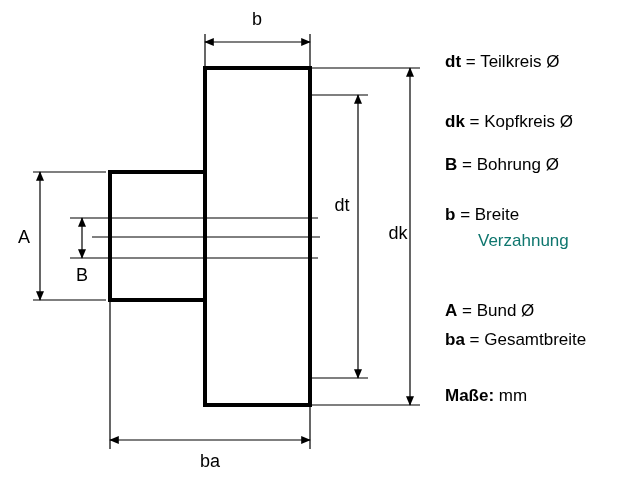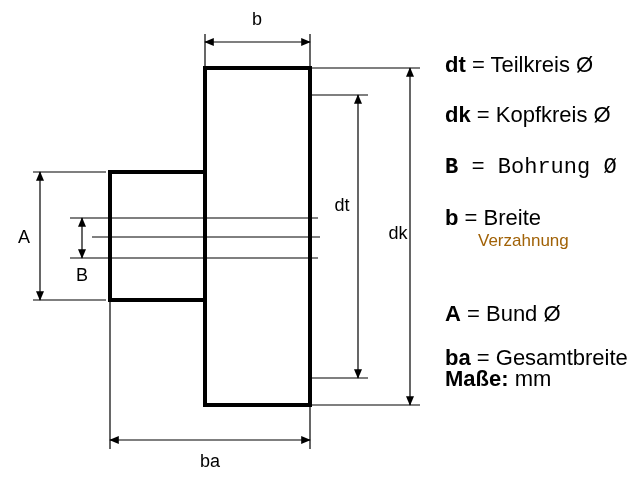--- a/index.html
+++ b/index.html
@@ -16,33 +16,33 @@
   .dim-label {
     position: absolute;
     font-size: 18px;
     line-height: 1;
     text-align: center;
     color: #000;
   }
   .legend-row {
     position: absolute;
     left: 445px;
-    font-size: 22px;
+    font-size: 17px;
     line-height: 1.2;
     white-space: nowrap;
     color: #000;
   }
   .legend-row .sym { font-weight: bold; }
   .legend-sub {
     position: absolute;
     left: 478px;
     font-size: 17px;
     line-height: 1.2;
     white-space: nowrap;
-    color: #a16207;
+    color: #0f766e;
   }
 </style>
 </head>
 <body>
 
 <div class="canvas">
 
   <svg width="640" height="480" viewBox="0 0 640 480">
     <defs>
       <marker id="arrow" viewBox="0 0 12 12" refX="11" refY="6" markerWidth="10" markerHeight="8" orient="auto-start-reverse">
@@ -85,40 +85,40 @@
   <div class="dim-label" style="left:70px; top:266px; width:24px;">B</div>
   <div class="dim-label" style="left:328px; top:196px; width:28px;">dt</div>
   <div class="dim-label" style="left:382px; top:224px; width:32px;">dk</div>
   <div class="dim-label" style="left:190px; top:452px; width:40px;">ba</div>
 
   <div>
     <div class="legend-row" style="top:52px;">
       <span class="sym">dt</span>
       <span class="txt">= Teilkreis Ø</span>
     </div>
-    <div class="legend-row" style="top:102px;">
+    <div class="legend-row" style="top:112px;">
       <span class="sym">dk</span>
       <span class="txt">= Kopfkreis Ø</span>
     </div>
-    <div class="legend-row" style="top:155px;font-family:Liberation Mono, monospace;">
+    <div class="legend-row" style="top:155px;">
       <span class="sym">B</span>
       <span class="txt">= Bohrung Ø</span>
     </div>
     <div class="legend-row" style="top:205px;text-align:center;">
       <span class="sym">b</span>
       <span class="txt">= Breite</span>
     </div>
     <div class="legend-sub" style="top:231px;">Verzahnung</div>
     <div class="legend-row" style="top:301px;">
       <span class="sym">A</span>
       <span class="txt">= Bund Ø</span>
     </div>
-    <div class="legend-row" style="top:345px;">
+    <div class="legend-row" style="top:330px;">
       <span class="sym">ba</span>
       <span class="txt">= Gesamtbreite</span>
     </div>
-    <div class="legend-row" style="top:366px;">
+    <div class="legend-row" style="top:386px;">
       <span class="sym">Maße:</span>
       <span class="txt">mm</span>
     </div>
   </div>
 
 </div>
 
 </body></html>

